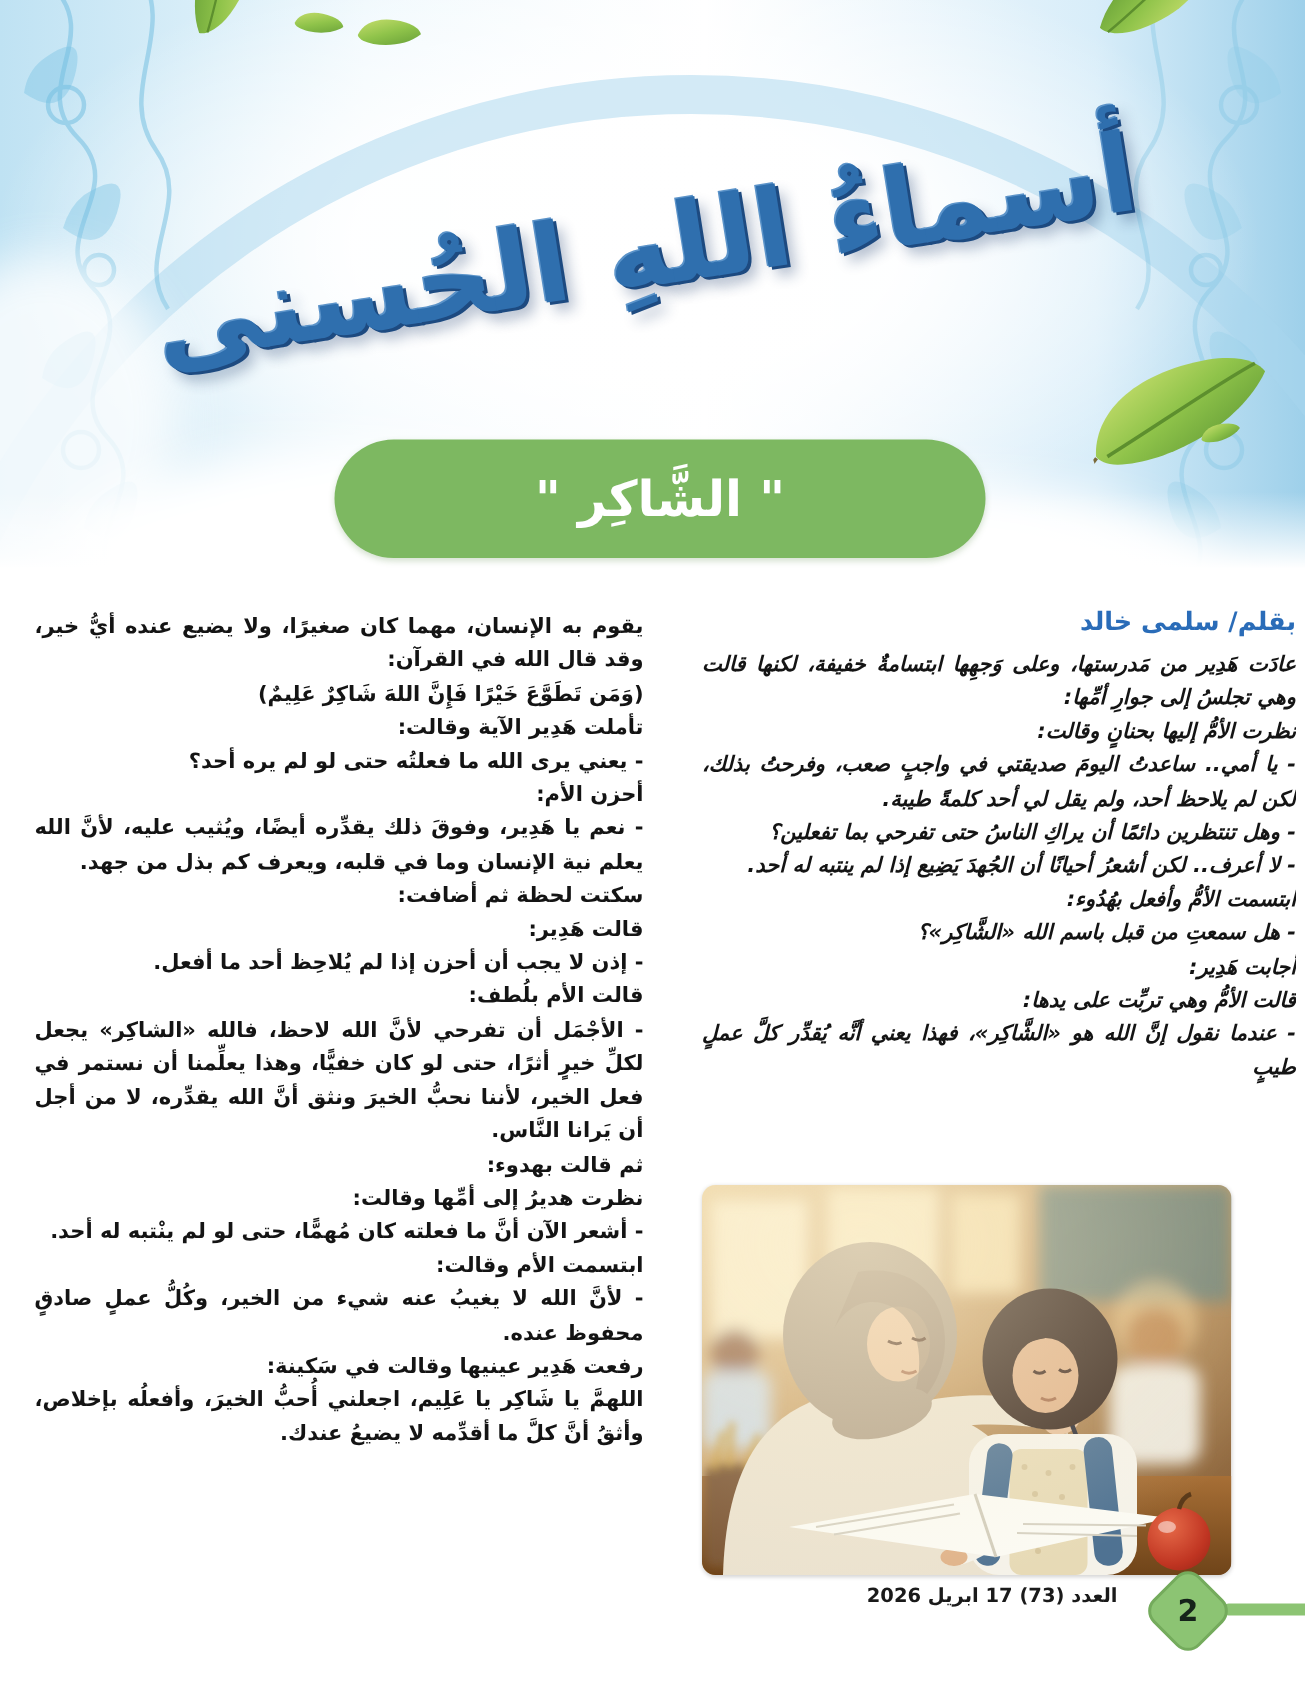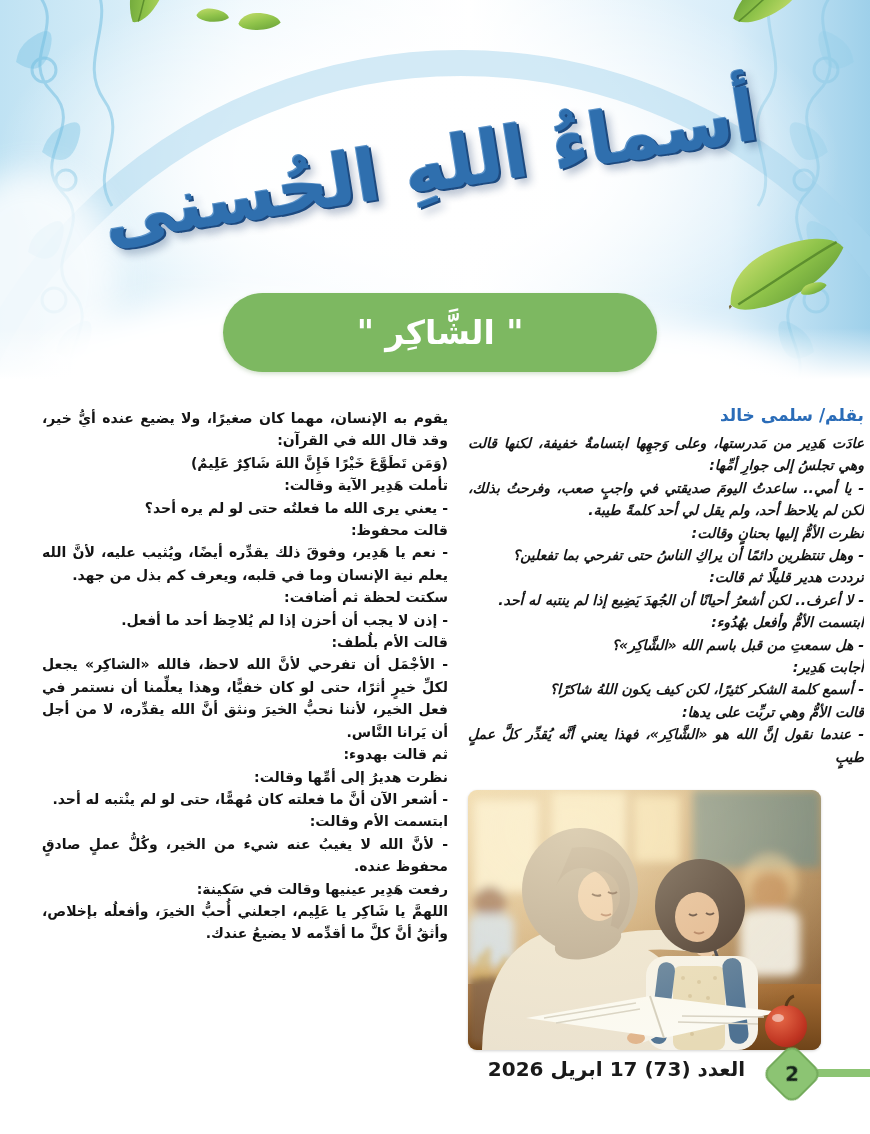--- a/index.html
+++ b/index.html
@@ -46,21 +46,21 @@
     text-shadow:2px 2px 0 #1d4a80,-1px -1px 0 #5b93c9,5px 7px 9px rgba(25,55,105,.32);
   }
   .name-badge{
     position:absolute;left:223px;top:293px;width:434px;height:79px;
     background:#7db861;border-radius:42px;box-shadow:0 2px 4px rgba(80,130,60,.25);
     display:flex;align-items:center;justify-content:center;
     color:#ffffff;font-size:33px;font-weight:bold;letter-spacing:1px;
   }
   
   .col-right{position:absolute;left:468px;top:402px;width:396px;}
-  .col-left{position:absolute;left:42px;top:407px;width:406px;}
+  .col-left{position:absolute;left:23px;top:407px;width:406px;}
   .byline{
     color:#2a6cb8;font-size:17px;font-weight:bold;height:30px;line-height:26px;
     text-align:right;
   }
   .col-right-text{height:346px;overflow:hidden;font-style:italic;}
   .para{
     margin:0;font-size:14px;font-weight:700;line-height:22.4px;color:#141414;
     text-align:justify;
   }
   .photo{
@@ -76,21 +76,21 @@
   .footer-diamond{
     position:absolute;left:770px;top:1052px;width:40px;height:40px;
     background:#8cc473;border:2px solid #74ab5c;border-radius:11px;
     transform:rotate(45deg);display:flex;align-items:center;justify-content:center;
   }
   .footer-diamond span{
     transform:rotate(-45deg);font-size:20px;font-weight:bold;color:#15231a;
   }
   .footer-issue{
     position:absolute;right:125px;top:1057px;
-    font-size:20px;font-weight:bold;color:#1a1a1a;white-space:nowrap;
+    font-size:13px;font-weight:bold;color:#1a1a1a;white-space:nowrap;
   }
 </style>
 </head>
 <body>
 
 <svg width="0" height="0" style="position:absolute" aria-hidden="true">
   <defs>
     <linearGradient id="leafGrad" x1="0" y1="0" x2="1" y2="1">
       <stop offset="0" stop-color="#cfe272"></stop>
       <stop offset=".5" stop-color="#8fc34a"></stop>
@@ -179,29 +179,27 @@
 
     <div class="calligraphy">أسماءُ اللهِ الحُسنى</div>
   </div>
 
   <div class="name-badge">" الشَّاكِر "</div>
 
   <div class="col-right">
     <div class="byline">بقلم/ سلمى خالد</div>
     <div class="col-right-text">
         <p class="para">عادَت هَدِير من مَدرستها، وعلى وَجهِها ابتسامةٌ خفيفة، لكنها قالت وهي تجلسُ إلى جوارِ أمِّها:</p>
+        <p class="para">نظرت الأمُّ إليها بحنانٍ وقالت:</p>
         <p class="para">- يا أمي.. ساعدتُ اليومَ صديقتي في واجبٍ صعب، وفرحتُ بذلك، لكن لم يلاحظ أحد، ولم يقل لي أحد كلمةً طيبة.</p>
-        <p class="para">نظرت الأمُّ إليها بحنانٍ وقالت:</p>
         <p class="para">- وهل تنتظرين دائمًا أن يراكِ الناسُ حتى تفرحي بما تفعلين؟</p>
-        <p class="para">ترددت هدير قليلًا ثم قالت:</p>
         <p class="para">- لا أعرف.. لكن أشعرُ أحيانًا أن الجُهدَ يَضِيع إذا لم ينتبه له أحد.</p>
         <p class="para">ابتسمت الأمُّ وأفعل بهُدُوء:</p>
         <p class="para">- هل سمعتِ من قبل باسم الله «الشَّاكِر»؟</p>
         <p class="para">أجابت هَدِير:</p>
-        <p class="para">- أسمع كلمة الشكر كثيرًا، لكن كيف يكون اللهُ شاكرًا؟</p>
         <p class="para">قالت الأمُّ وهي تربِّت على يدها:</p>
         <p class="para">- عندما نقول إنَّ الله هو «الشَّاكِر»، فهذا يعني أنَّه يُقدِّر كلَّ عملٍ طيبٍ</p>
       </div>
     <div class="photo">
       <svg viewBox="0 0 353 260" width="353" height="260" role="img">
         <defs>
           <linearGradient id="phBg" x1="0" y1="0" x2="1" y2="1">
             <stop offset="0" stop-color="#ecd3a2"></stop>
               <stop offset=".5" stop-color="#c49a63"></stop>
               <stop offset="1" stop-color="#7d5733"></stop>
@@ -284,23 +282,24 @@
         <rect width="353" height="260" fill="url(#phGlow)"></rect>
       </svg>
     </div>
   </div>
 
   <div class="col-left">
       <p class="para">يقوم به الإنسان، مهما كان صغيرًا، ولا يضيع عنده أيُّ خير، وقد قال الله في القرآن:</p>
       <p class="para">(وَمَن تَطَوَّعَ خَيْرًا فَإِنَّ اللهَ شَاكِرٌ عَلِيمٌ)</p>
       <p class="para">تأملت هَدِير الآية وقالت:</p>
       <p class="para">- يعني يرى الله ما فعلتُه حتى لو لم يره أحد؟</p>
-      <p class="para">قالت محفوظ:</p>
+      <p class="para">أحزن الأم:</p>
       <p class="para">- نعم يا هَدِير، وفوقَ ذلك يقدِّره أيضًا، ويُثيب عليه، لأنَّ الله يعلم نية الإنسان وما في قلبه، ويعرف كم بذل من جهد.</p>
       <p class="para">سكتت لحظة ثم أضافت:</p>
+      <p class="para">قالت هَدِير:</p>
       <p class="para">- إذن لا يجب أن أحزن إذا لم يُلاحِظ أحد ما أفعل.</p>
       <p class="para">قالت الأم بلُطف:</p>
       <p class="para">- الأجْمَل أن تفرحي لأنَّ الله لاحظ، فالله «الشاكِر» يجعل لكلِّ خيرٍ أثرًا، حتى لو كان خفيًّا، وهذا يعلِّمنا أن نستمر في فعل الخير، لأننا نحبُّ الخيرَ ونثق أنَّ الله يقدِّره، لا من أجل أن يَرانا النَّاس.</p>
       <p class="para">ثم قالت بهدوء:</p>
       <p class="para">نظرت هديرُ إلى أمِّها وقالت:</p>
       <p class="para">- أشعر الآن أنَّ ما فعلته كان مُهمًّا، حتى لو لم ينْتبه له أحد.</p>
       <p class="para">ابتسمت الأم وقالت:</p>
       <p class="para">- لأنَّ الله لا يغيبُ عنه شيء من الخير، وكُلُّ عملٍ صادقٍ محفوظ عنده.</p>
       <p class="para">رفعت هَدِير عينيها وقالت في سَكينة:</p>
       <p class="para">اللهمَّ يا شَاكِر يا عَلِيم، اجعلني أُحبُّ الخيرَ، وأفعلُه بإخلاص، وأثقُ أنَّ كلَّ ما أقدِّمه لا يضيعُ عندك.</p>

